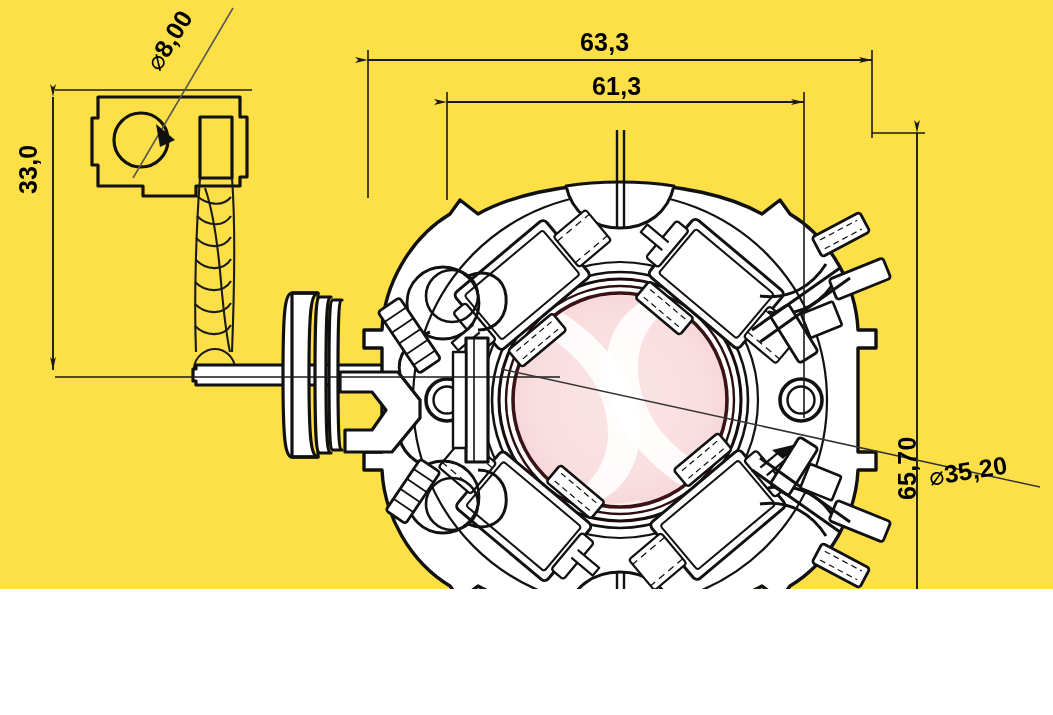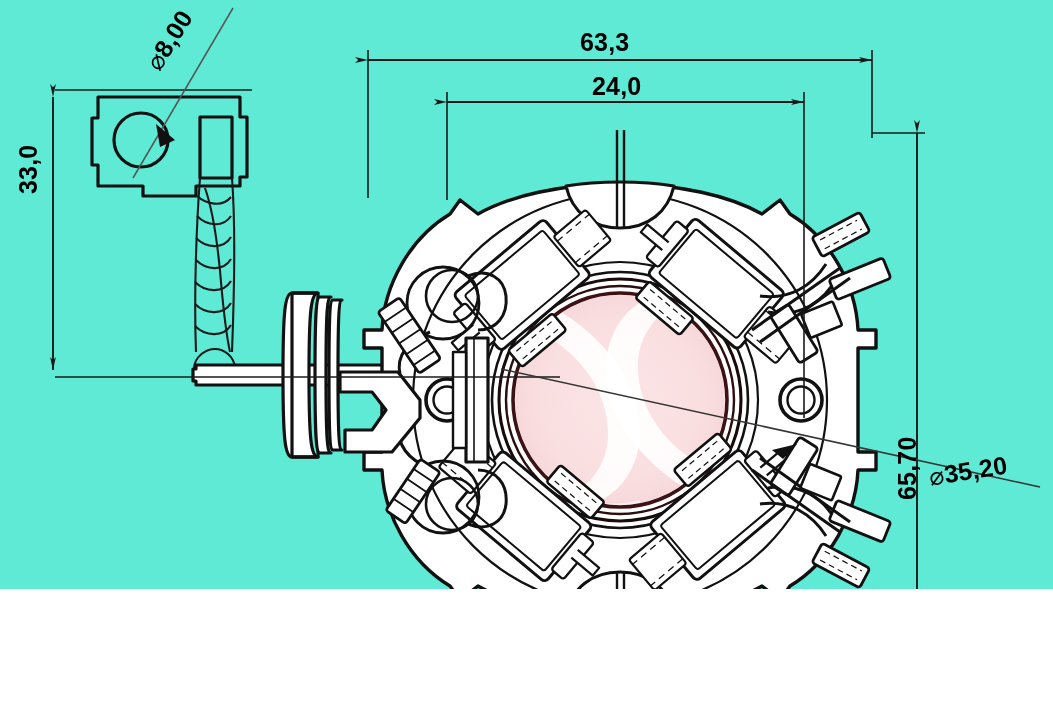--- a/index.html
+++ b/index.html
@@ -8,21 +8,21 @@
     padding: 0;
     background: #ffffff;
   }
   body {
     font-family: "Liberation Sans", sans-serif;
   }
   #sheet {
     position: relative;
     width: 1053px;
     height: 589px;
-    background: #5eead4;
+    background: #fde047;
     overflow: hidden;
   }
   #drawing-svg {
     position: absolute;
     left: 0;
     top: 0;
     width: 1053px;
     height: 715px;
   }
   .dim-text {
@@ -370,21 +370,21 @@
 
     <g>
       <line x1="501" y1="369" x2="1040" y2="487" stroke="#333333" stroke-width="1.5"></line>
       <path d="M797,444 L772,450 L783,459 Z" fill="#111111"></path>
     </g>
 
   </svg>
 
   <div class="dim-text dim-63">63,3</div>
 
-  <div class="dim-text dim-43">24,0</div>
+  <div class="dim-text dim-43">61,3</div>
 
   <div class="dim-text dim-33">33,0</div>
 
   <div class="dim-text dim-65">65,70</div>
 
   <div class="dim-text dim-8">
     <span class="diasym">⌀</span><span>8,00</span>
   </div>
 
   <div class="dim-text dim-35">

